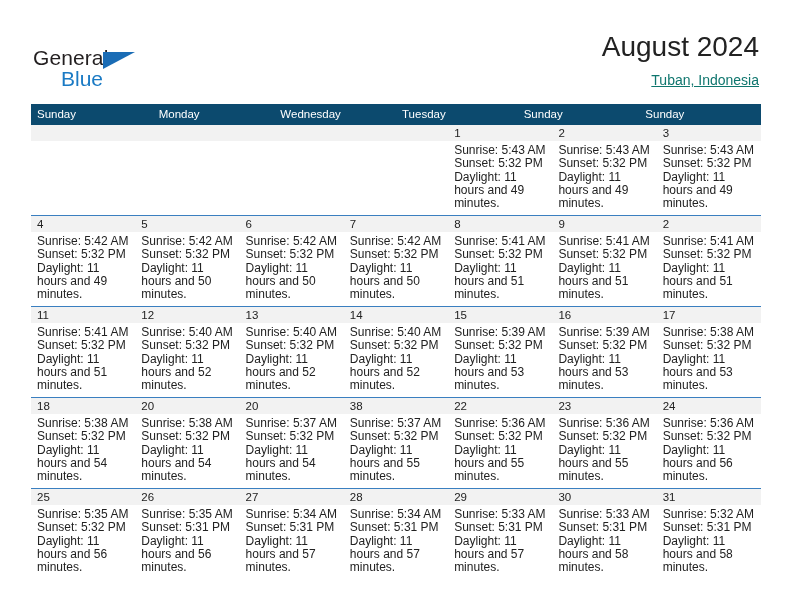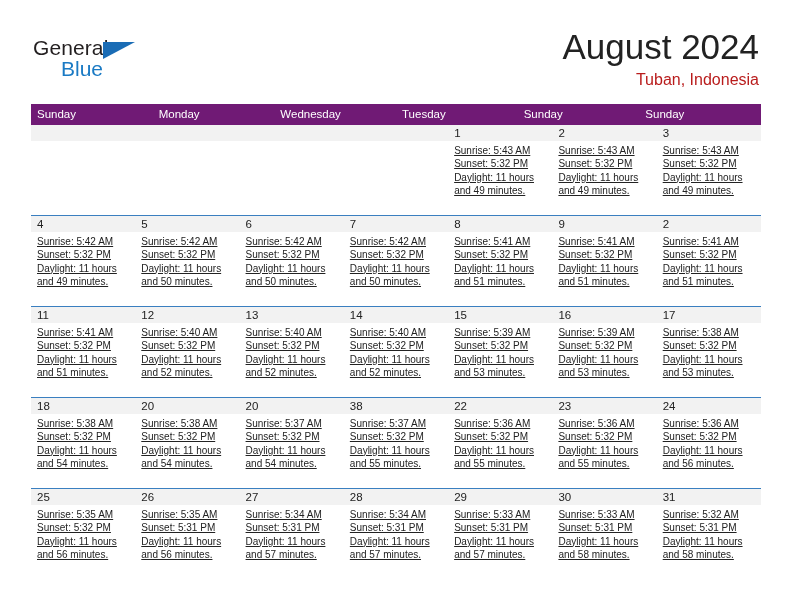--- a/index.html
+++ b/index.html
@@ -25,21 +25,21 @@
   .header {
     position: absolute;
     left: 0;
     top: 0;
     width: 792px;
     height: 104px;
   }
   .logo {
     position: absolute;
     left: 33px;
-    top: 36px;
+    top: 46px;
     width: 130px;
     height: 46px;
   }
   .logo-general {
     position: absolute;
     left: 0;
     top: 0;
     font-size: 21px;
     letter-spacing: 0.1px;
     color: #231f20;
@@ -62,43 +62,44 @@
     color: #1a7ac4;
     font-family: "Liberation Sans", sans-serif;
   }
   .title-block {
     position: absolute;
     right: 33px;
     top: 30px;
     text-align: right;
   }
   .cal-title {
-    font-size: 35px;
+    font-size: 28px;
     color: #222222;
     line-height: 34px;
     white-space: nowrap;
   }
   .cal-subtitle {
-    font-size: 16px;
-    color: #b91c1c;
+    font-size: 14px;
+    color: #0f766e;
     line-height: 20px;
     margin-top: 6px;
     white-space: nowrap;
+    text-decoration: underline;
   }
 
   
   .calendar {
     position: absolute;
     left: 31px;
     top: 104px;
     width: 730px;
   }
   .weekdays {
     display: flex;
-    background: #701a75;
+    background: #0c4a6e;
     height: 21px;
   }
   .weekday {
     flex: 1 1 0;
     color: #ffffff;
     font-size: 11.5px;
     line-height: 21px;
     padding-left: 6px;
     box-sizing: border-box;
     white-space: nowrap;
@@ -126,24 +127,23 @@
     line-height: 16px;
     padding-left: 6px;
     color: #222222;
     box-sizing: border-box;
   }
   .day.empty .day-head {
     background: #f2f2f2;
   }
   .day-body {
     padding: 3px 6px 0 6px;
-    font-size: 10px;
+    font-size: 12px;
     line-height: 13.3px;
     color: #222222;
-    text-decoration: underline;
   }
   .day-body div {
     white-space: nowrap;
   }
   .day-body .daylight {
     white-space: normal;
   }
 </style>
 </head>
 <body>

